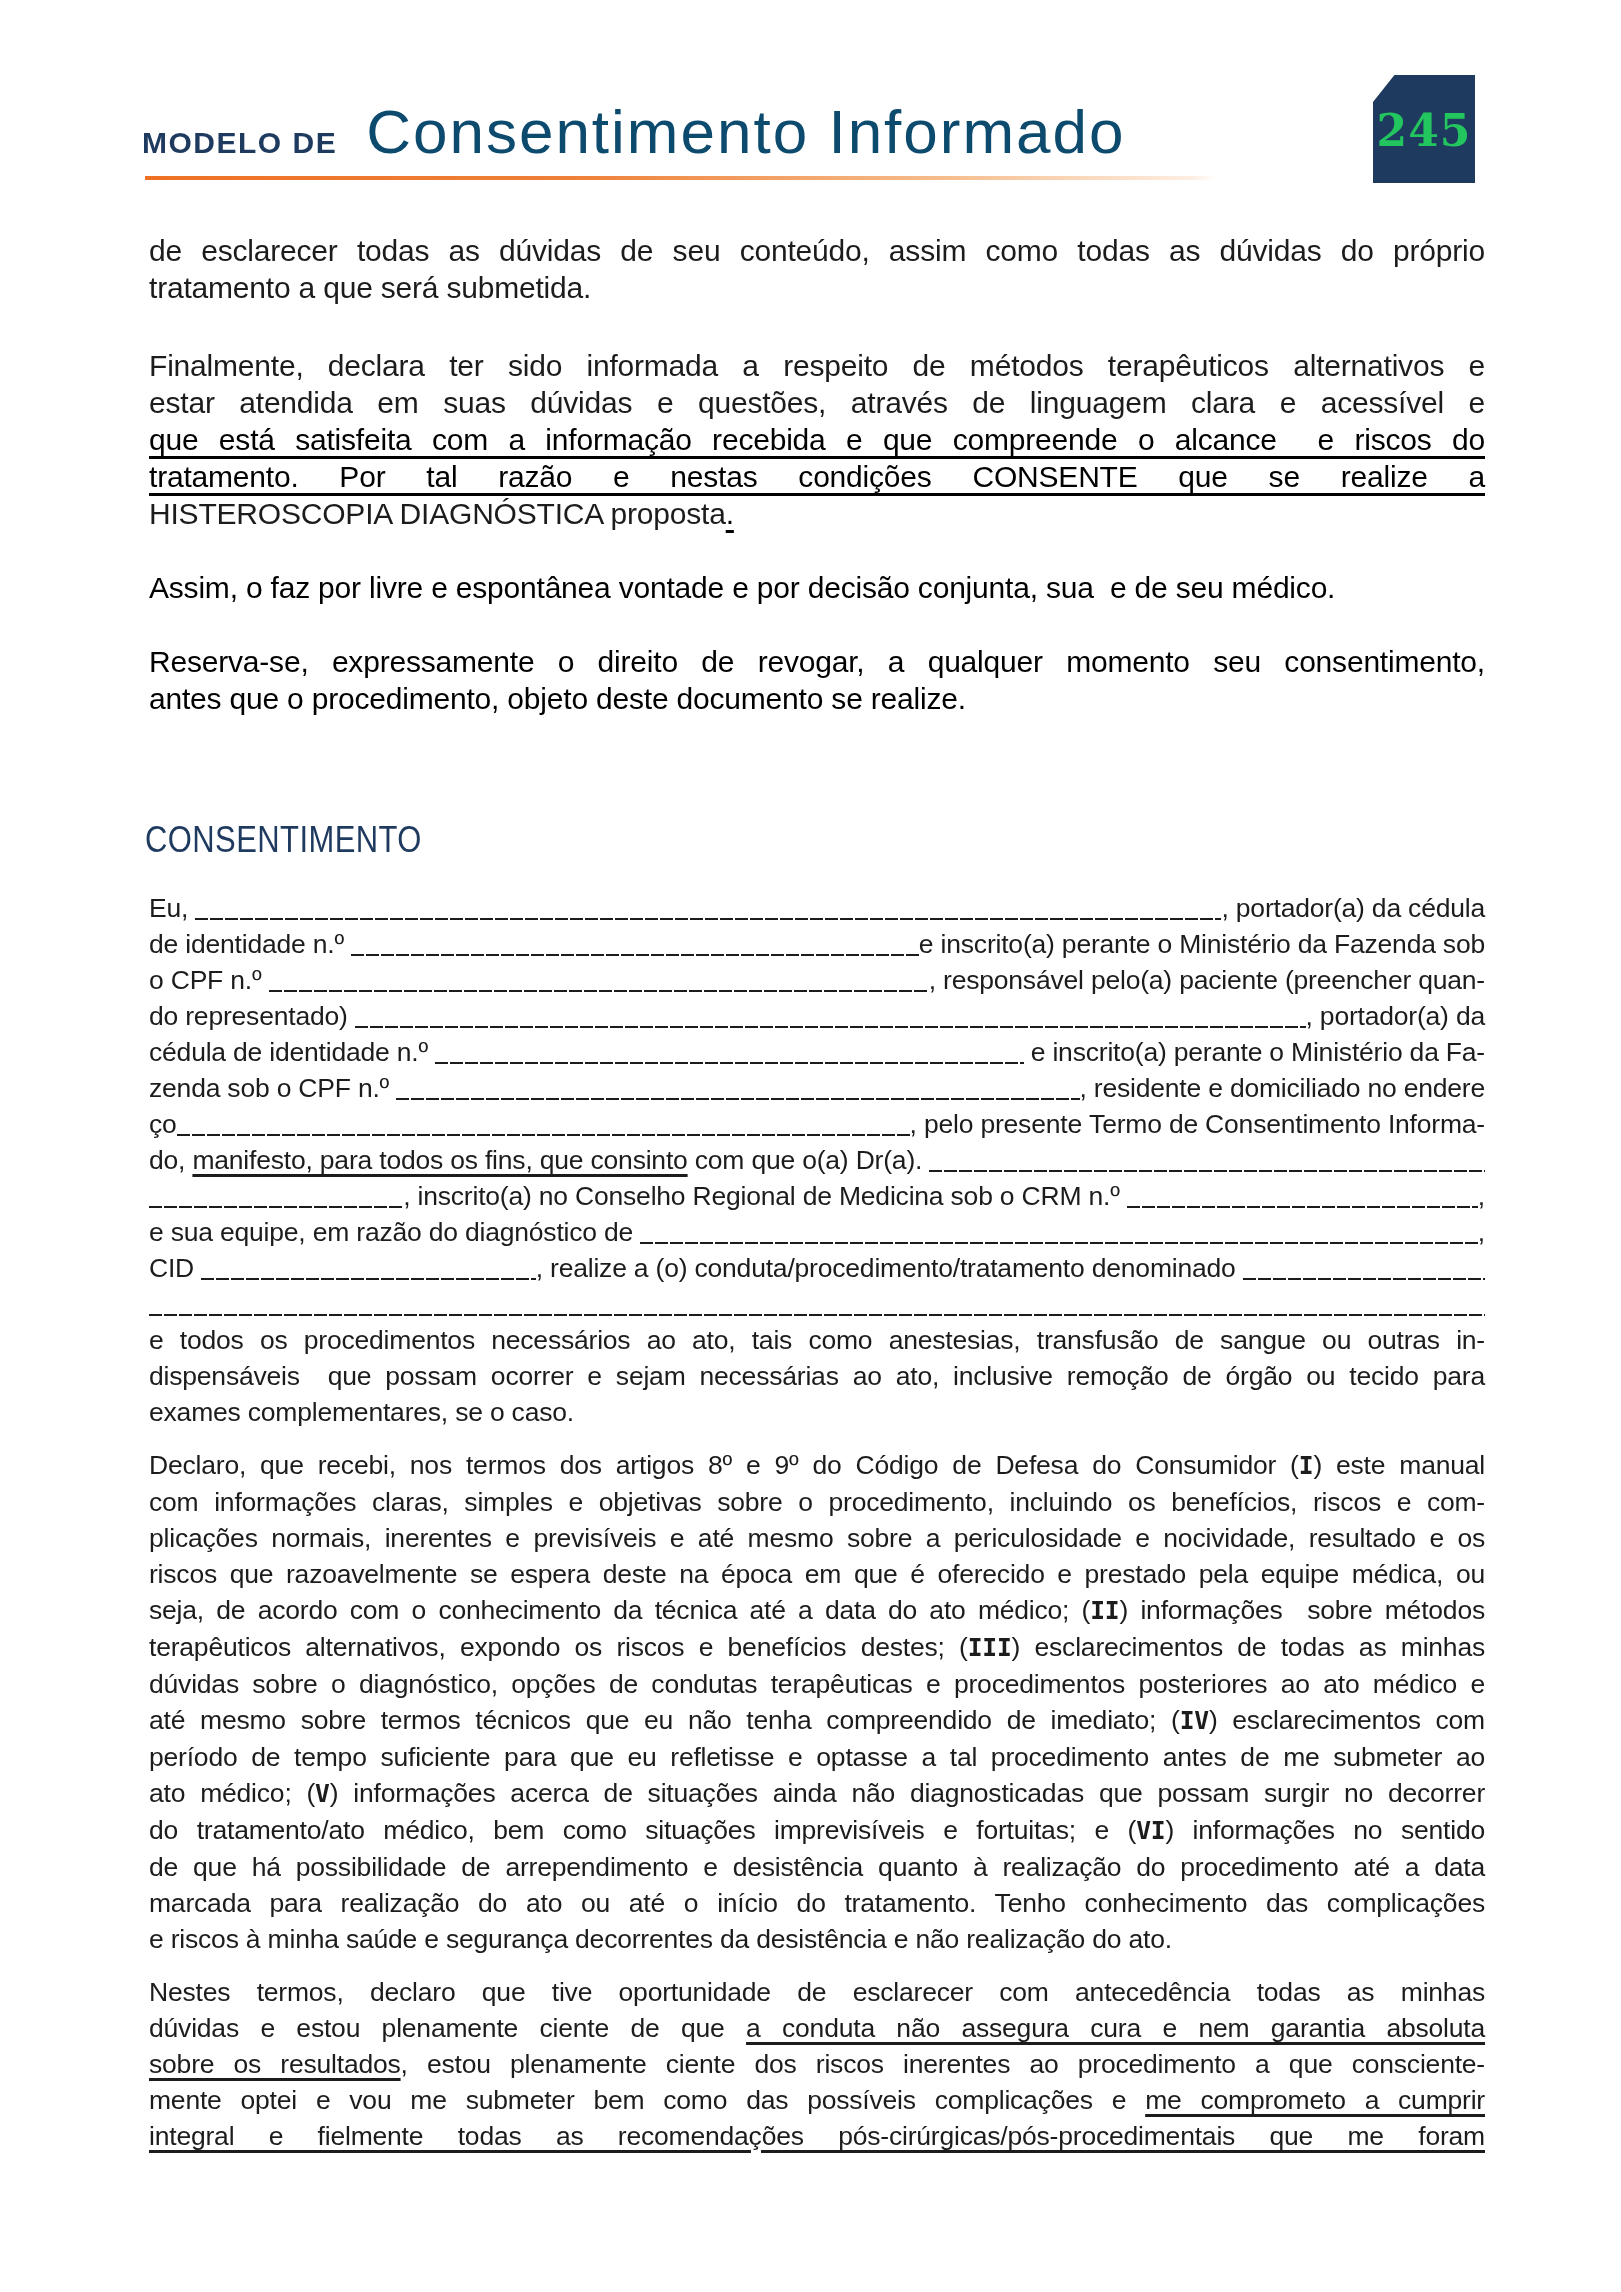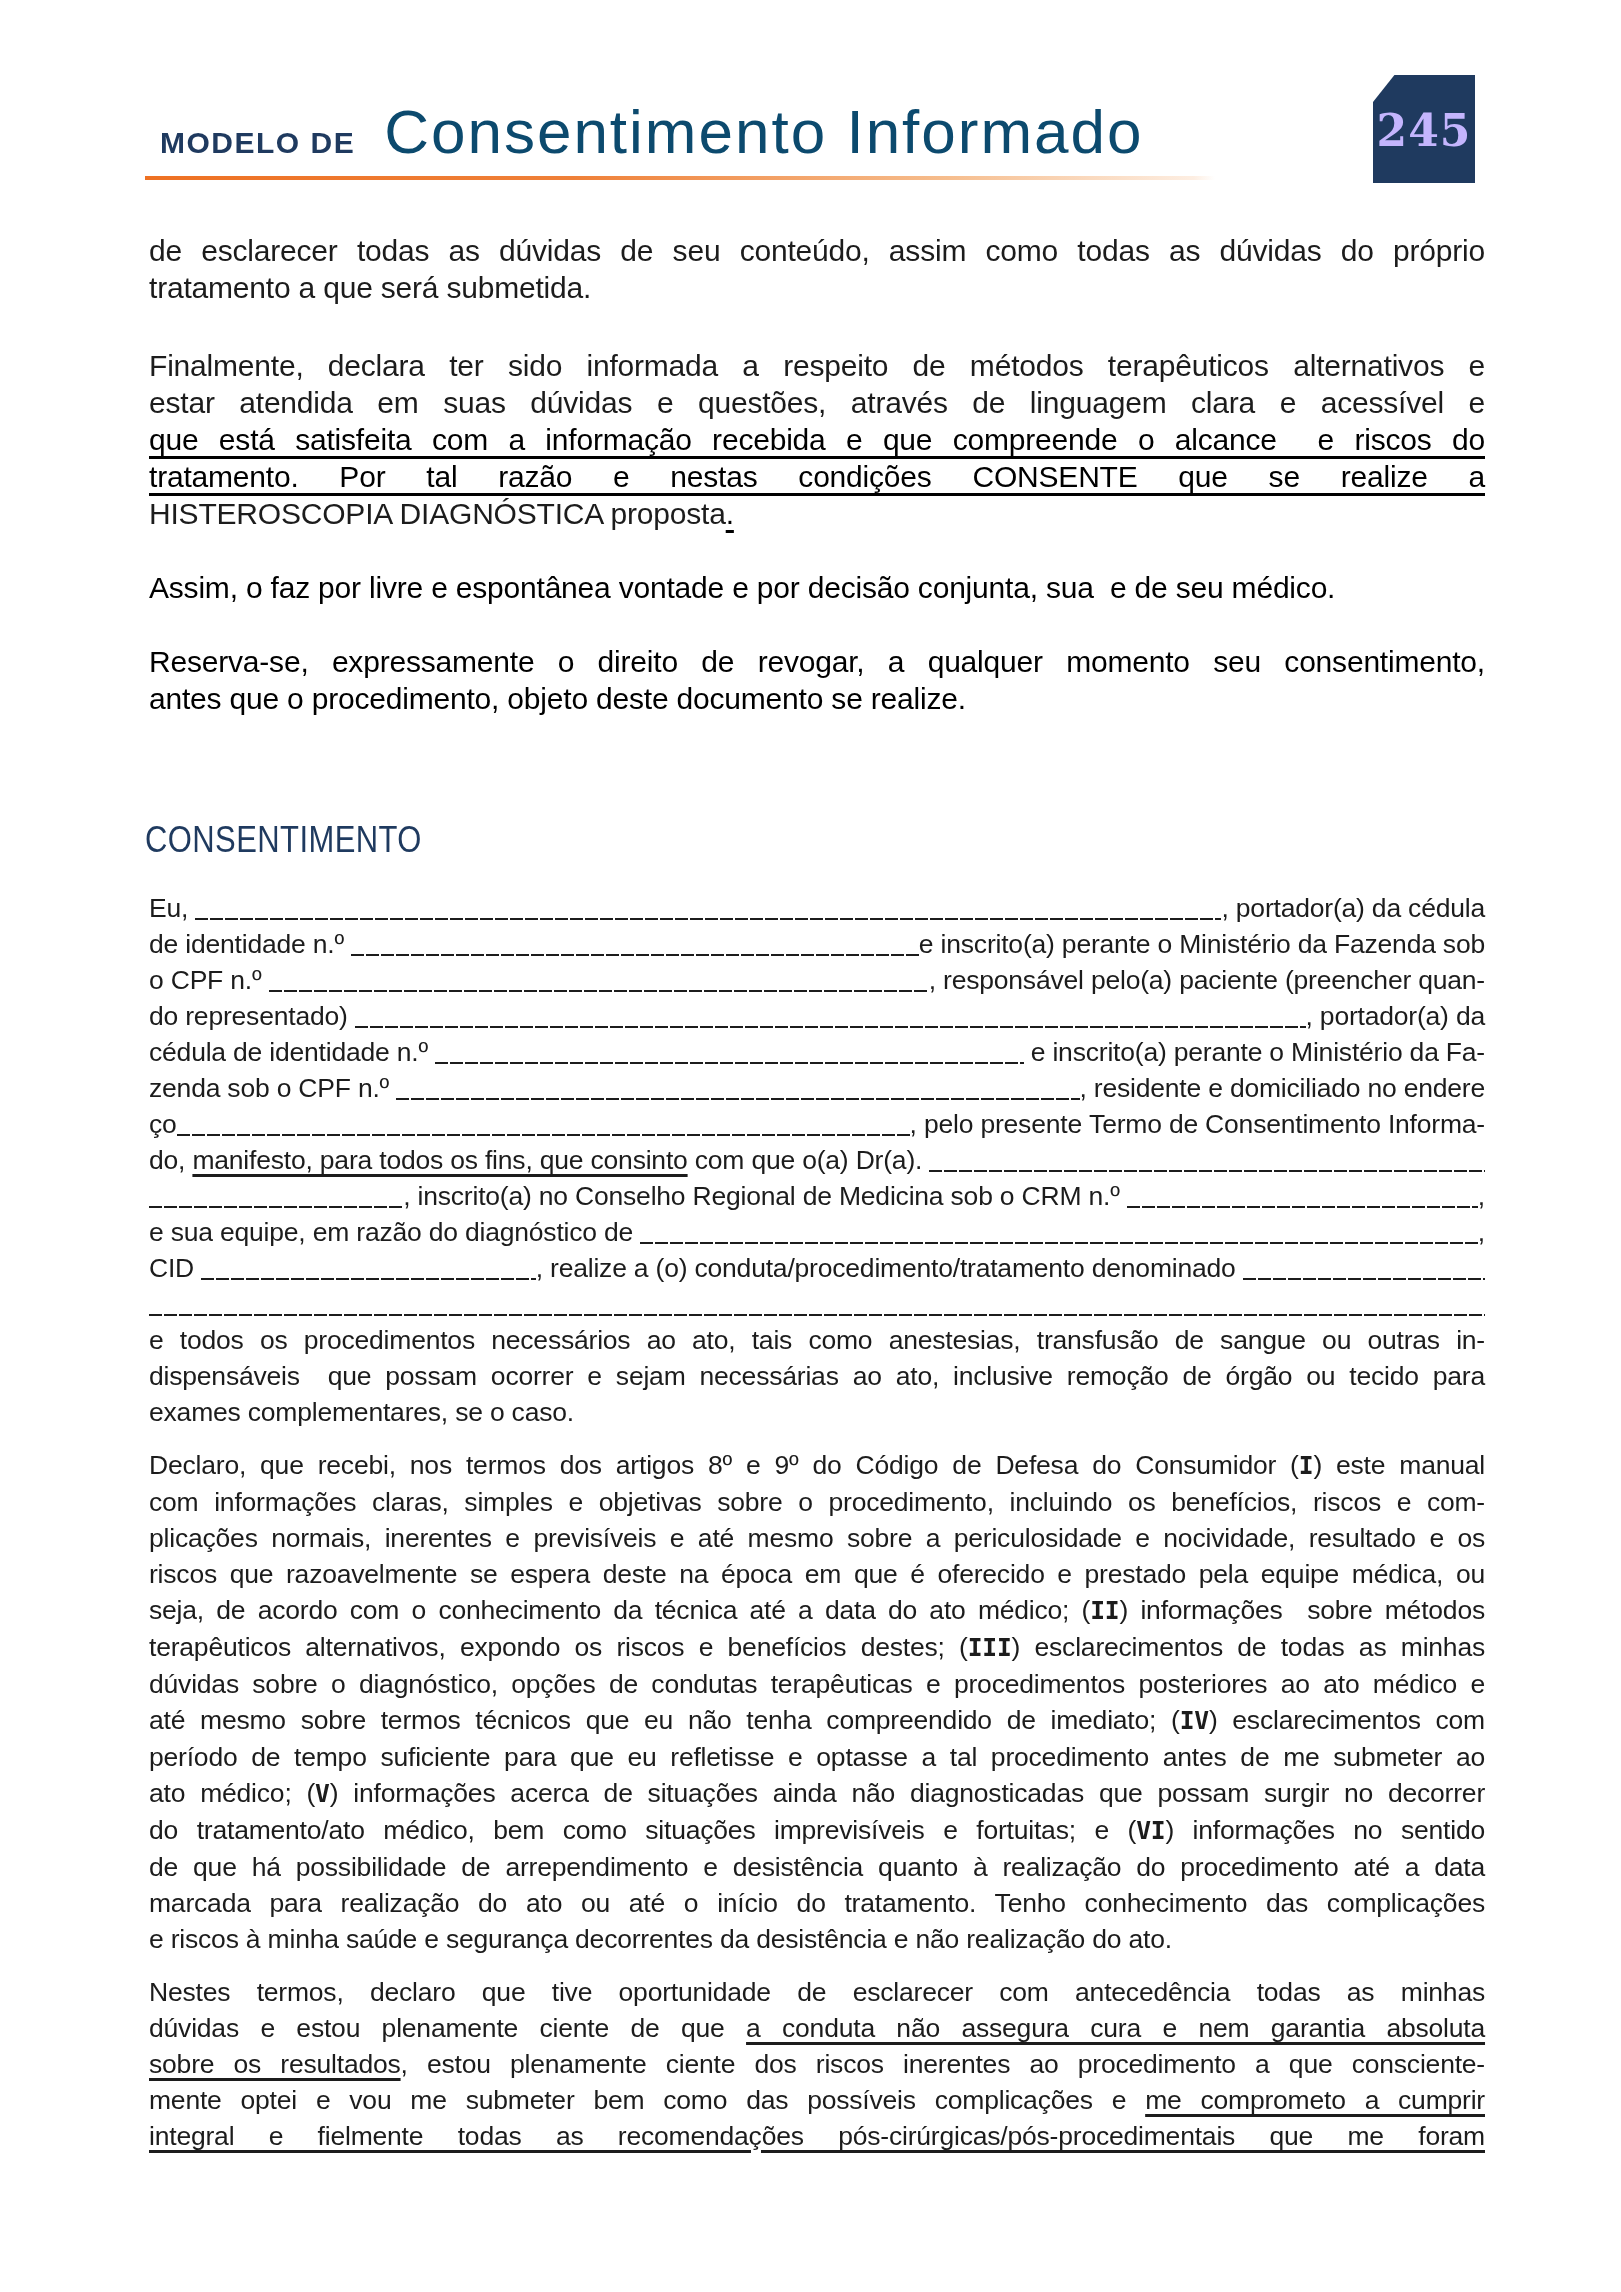--- a/index.html
+++ b/index.html
@@ -3,42 +3,42 @@
 <meta charset="utf-8">
 <style>
   html,body { margin:0; padding:0; background:#ffffff; }
   .page {
     position:relative; width:1621px; height:2293px; background:#ffffff;
     font-family:"Liberation Sans", sans-serif; color:#1c1c1c; overflow:hidden;
   }
 
   
   .title-row {
-    position:absolute; left:160px; top:96px;
+    position:absolute; left:142px; top:96px;
     display:flex; align-items:baseline; gap:29px; white-space:nowrap;
   }
   .kicker {
     font-size:30px; font-weight:700; color:#1f3a5f; letter-spacing:1.5px;
   }
   .doc-title {
     font-size:62px; font-weight:400; color:#0c4a6e; letter-spacing:2px;
   }
   .rule {
     position:absolute; left:145px; top:176px; width:1070px; height:3.9px;
     background:linear-gradient(90deg,#ee7123 0%,#ef8038 40%,#f6bd8d 75%,#fdeee2 98%,#ffffff 100%);
   }
   .page-tab {
     position:absolute; left:1373px; top:75px; width:102px; height:108px;
     background:#1f3a5f;
     clip-path:polygon(21% 0, 100% 0, 100% 100%, 0 100%, 0 25%);
     display:flex; align-items:center; justify-content:center;
   }
   .page-tab .num {
     font-family:"DejaVu Serif", serif; font-weight:700; font-size:44px;
-    color:#c4b5fd; letter-spacing:1px; padding-top:3.9px;
+    color:#22c55e; letter-spacing:1px; padding-top:3.9px;
   }
 
   
   .intro {
     position:absolute; left:149px; top:232px; width:1336px;
     font-size:30px; line-height:37px; letter-spacing:-0.2px;
   }
   .intro .para { margin:0 0 37px 0; }
   .intro .para:first-child { margin-bottom:41px; }
   .intro .u { text-decoration:underline; text-decoration-thickness:2.9px; text-underline-offset:5.9px; }

